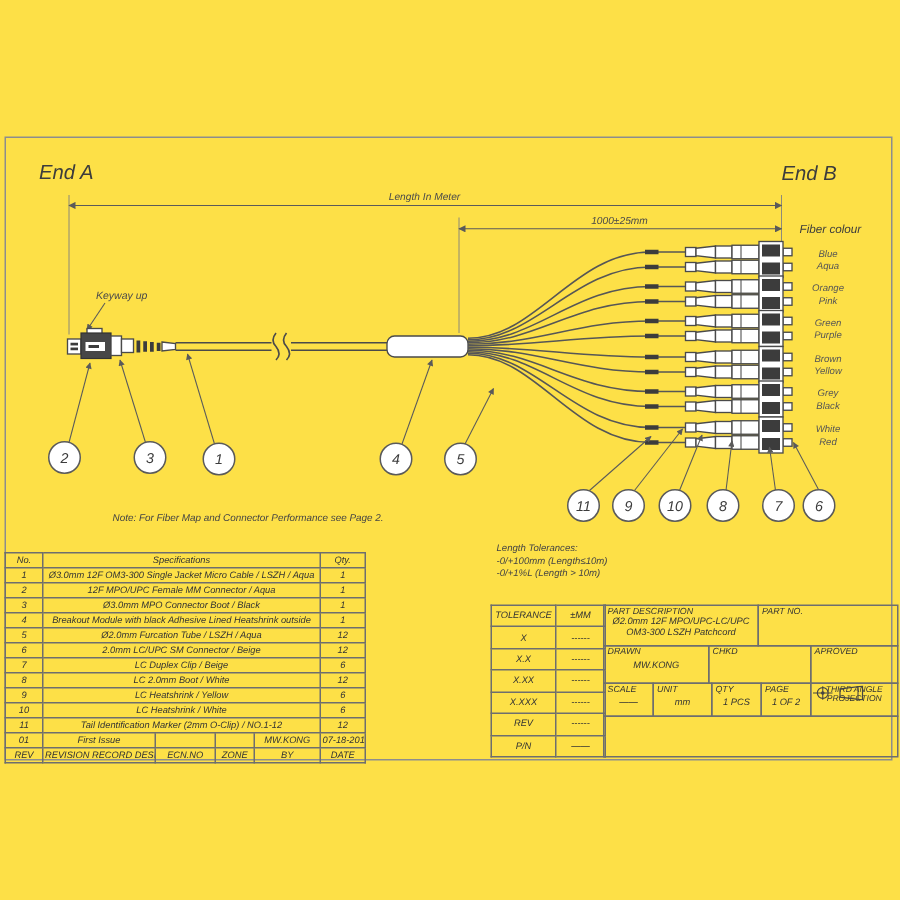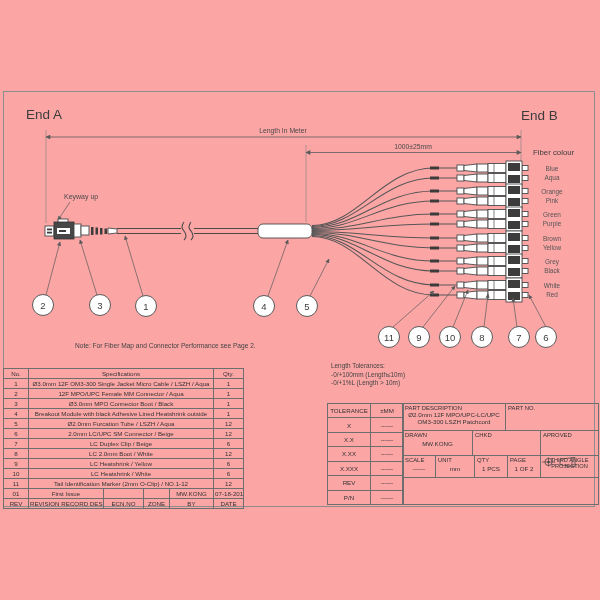--- a/index.html
+++ b/index.html
@@ -1,17 +1,17 @@
 <!DOCTYPE html>
 <html><head>
 <meta charset="utf-8">
 <style>
   html,body{margin:0;padding:0;background:#fbfbfb;}
-  .sheet{position:relative;width:600px;height:600px;background:#fca5a5;overflow:hidden;
-         font-family:"Liberation Sans",sans-serif;color:#333;}
+  .sheet{position:relative;width:600px;height:600px;background:#fde047;overflow:hidden;
+         font-family:"Liberation Sans",sans-serif;color:#333;font-style:italic;}
   .frame{position:absolute;left:3px;top:91px;width:592px;height:416px;border:1px solid #8d8d8d;box-sizing:border-box;}
   svg{position:absolute;left:0;top:0;}
   svg text{font-family:"Liberation Sans",sans-serif;fill:#3c3c3c;}
   .h1{font-size:13.5px;}
   .dimlab{font-size:6.8px;fill:#4a4a4a;}
   .sm{font-size:7px;fill:#4a4a4a;}
   .fibh{font-size:7.8px;fill:#3c3c3c;}
   .fib{font-size:6.4px;fill:#555;}
   .wh{fill:#fff;stroke:#4a4a4a;stroke-width:0.9;}
   .dk{fill:#3c3c3c;stroke:none;}

